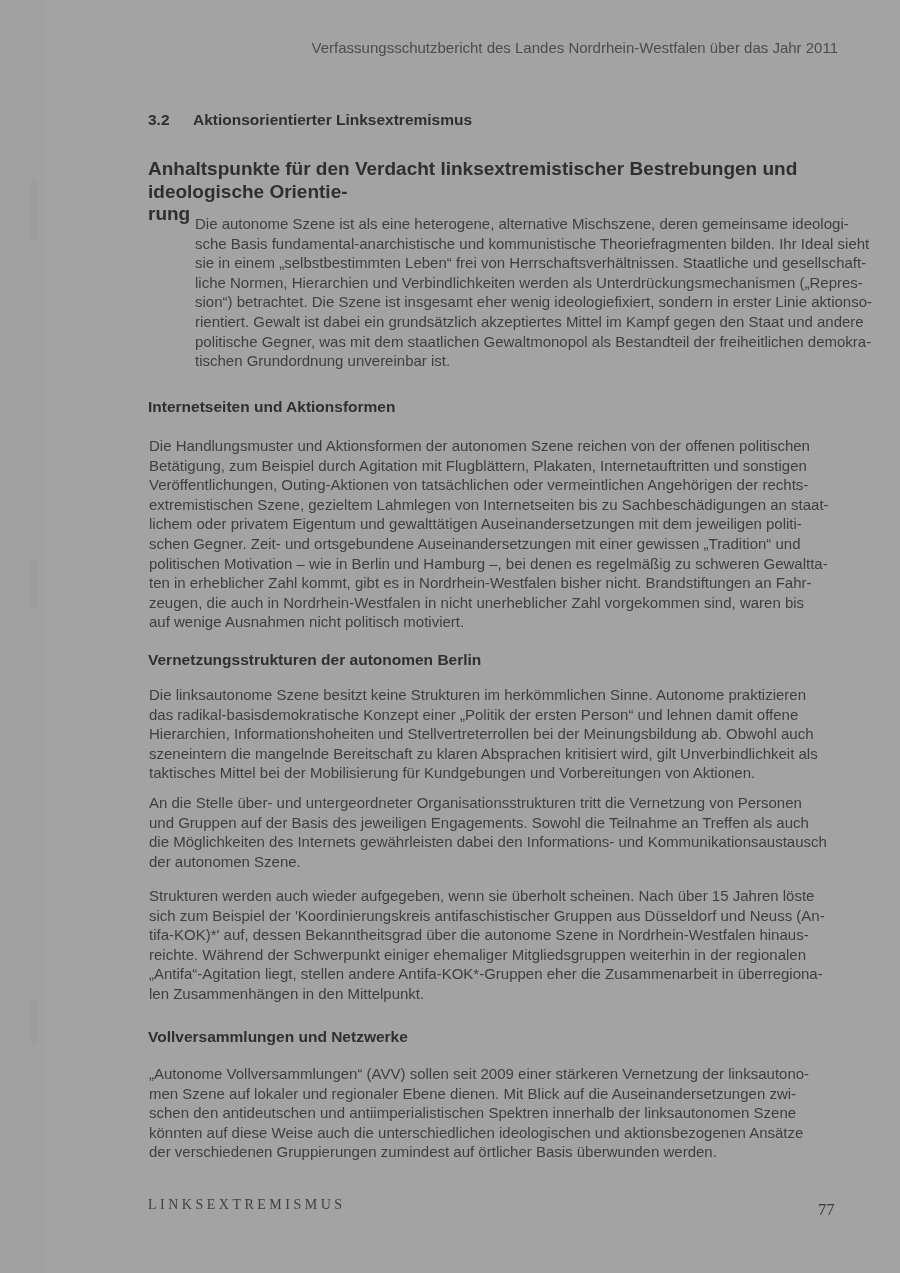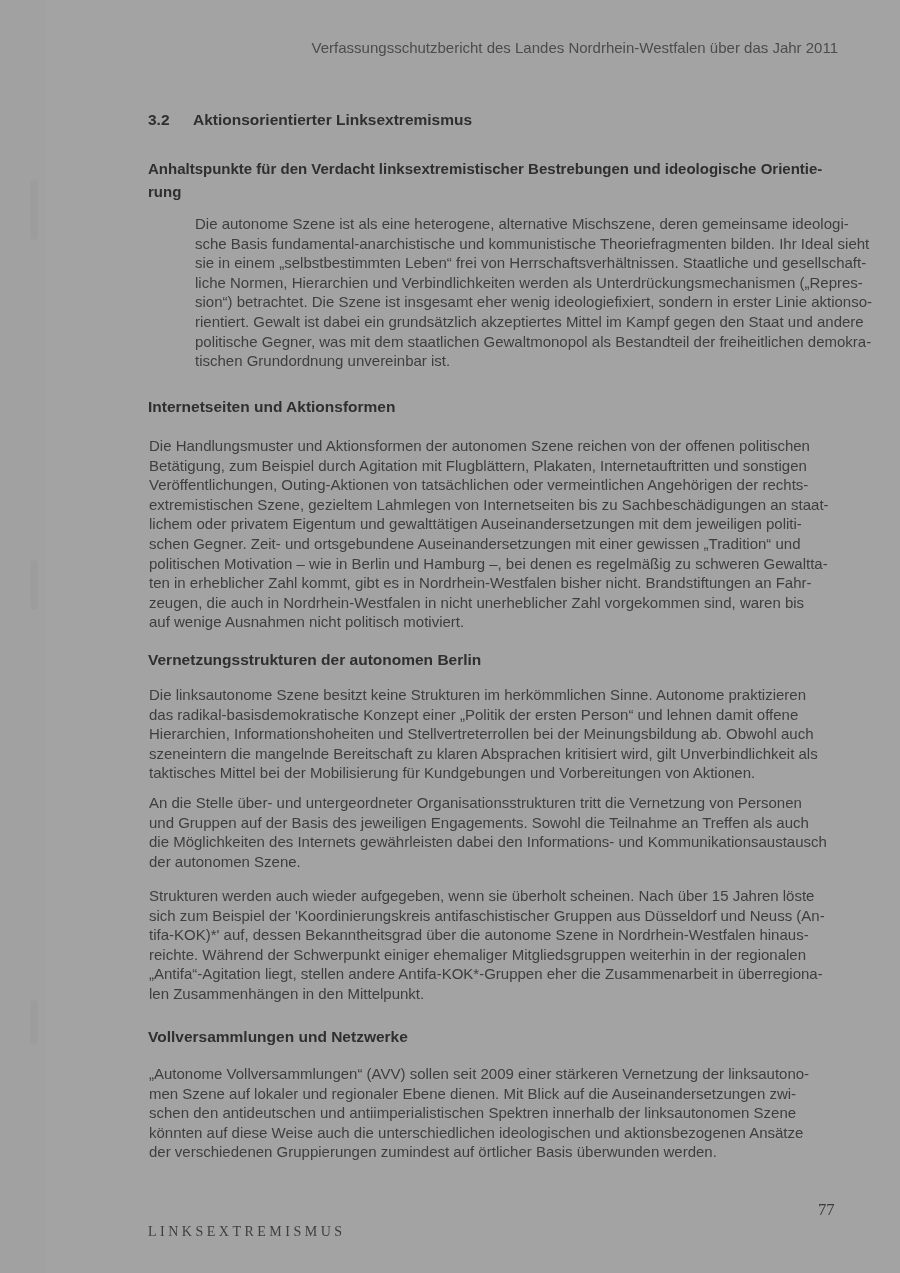--- a/index.html
+++ b/index.html
@@ -26,30 +26,30 @@
     text-align: right; font-size: 15px; color: #4c4c4c;
   }
   .sec-head {
     position: absolute; left: 148px;
     font-size: 15.5px; font-weight: bold; color: #2f2f2f;
   }
   .sec-head-main { top: 111px; display: flex; }
   .sec-head-main .sec-num { width: 45px; flex: 0 0 45px; }
   .lead-heading {
     position: absolute; left: 148px; top: 158px; width: 720px;
-    font-size: 15px; font-weight: bold; color: #2f2f2f;
+    font-size: 19px; font-weight: bold; color: #2f2f2f;
     line-height: 22.5px; white-space: pre-line;
   }
   .para {
     position: absolute; left: 149px; width: 725px;
     font-size: 15px; line-height: 19.6px;
     white-space: pre-line; color: #3e3e3e;
   }
   .footer-label {
-    position: absolute; left: 148px; top: 1224px;
+    position: absolute; left: 148px; top: 1197px;
     font-family: "Liberation Serif", "DejaVu Serif", serif;
     font-size: 14px; letter-spacing: 3.5px; color: #3f3f3f;
   }
   .page-number {
     position: absolute; top: 1200px; left: 818px;
     font-family: "Liberation Serif", "DejaVu Serif", serif;
     font-size: 16.5px; color: #3a3a3a;
   }
 </style>
 </head>

